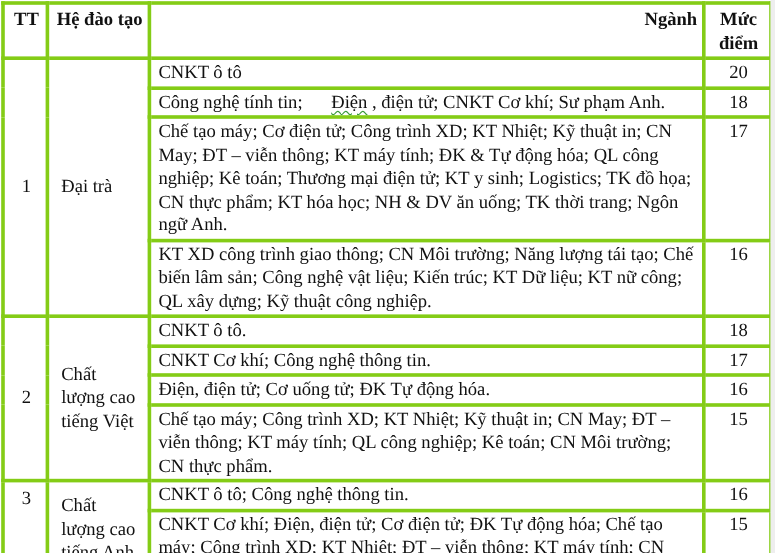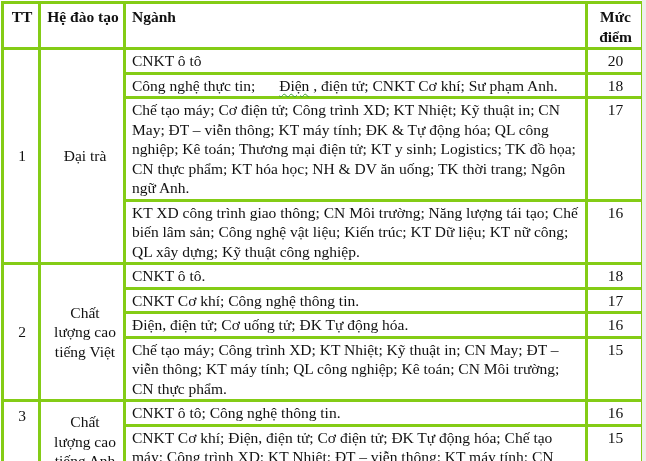--- a/index.html
+++ b/index.html
@@ -2,23 +2,23 @@
 <html><head>
   <meta charset="utf-8">
   <style>
     html, body { margin: 0; padding: 0; background: #ffffff; }
     body { width: 646px; height: 461px; overflow: hidden; position: relative;
            font-family: "Liberation Serif", "DejaVu Serif", serif; color: #111; }
     table { position: absolute; left: 1px; top: 1px; border-collapse: collapse;
             table-layout: fixed; width: 640px; font-size: 15.5px; line-height: 19.5px; }
     td, th { border: 3px solid #84cc16; vertical-align: top; padding: 1px 4px 1px 6px; }
     th { font-weight: bold; text-align: center; vertical-align: top; padding-top: 3px; }
-    th.nganh { text-align: left; margin-top: 46px; }
+    th.nganh { text-align: right; margin-top: 46px; }
     td.tt { text-align: center; vertical-align: middle; }
-    td.he { vertical-align: middle; text-align: center; padding-left: 10px; }
+    td.he { vertical-align: middle; text-align: left; padding-left: 10px; }
     td.score { text-align: center; }
     .col-tt { width: 37px; }
     .col-he { width: 85px; }
     .col-ng { width: 462px; }
     .col-sc { width: 56px; }
     tr.hdr { height: 43px; }
     .squiggle { text-decoration: underline wavy #3a9a3a; text-decoration-thickness: 1px; text-underline-offset: 2px; margin-left: 20px; }
     .right-edge { position: absolute; left: 642px; top: 0; width: 4px; height: 461px; background: #eee; }
   </style>
 </head>
@@ -39,21 +39,21 @@
     <th>Mức điểm</th>
   </tr>
 
   <tr style="height:22px">
     <td class="tt" rowspan="4">1</td>
     <td class="he" rowspan="4">Đại trà</td>
     <td>CNKT ô tô</td>
     <td class="score">20</td>
   </tr>
   <tr style="height:23px">
-    <td><span>Công nghệ thực tin; </span><span class="squiggle">Điện</span><span> , điện tử; CNKT Cơ khí; Sư phạm Anh.</span></td>
+    <td><span>Công nghệ tính tin; </span><span class="squiggle">Điện</span><span> , điện tử; CNKT Cơ khí; Sư phạm Anh.</span></td>
     <td class="score">18</td>
   </tr>
   <tr style="height:96px">
     <td>Chế tạo máy; Cơ điện tử; Công trình XD; KT Nhiệt; Kỹ thuật in; CN May; ĐT – viễn thông; KT máy tính; ĐK &amp; Tự động hóa; QL công nghiệp; Kê toán; Thương mại điện tử; KT y sinh; Logistics; TK đồ họa; CN thực phẩm; KT hóa học; NH &amp; DV ăn uống; TK thời trang; Ngôn ngữ Anh.</td>
     <td class="score">17</td>
   </tr>
   <tr style="height:60px">
     <td>KT XD công trình giao thông; CN Môi trường; Năng lượng tái tạo; Chế biến lâm sản; Công nghệ vật liệu; Kiến trúc; KT Dữ liệu; KT nữ công; QL xây dựng; Kỹ thuật công nghiệp.</td>
     <td class="score">16</td>
   </tr>

